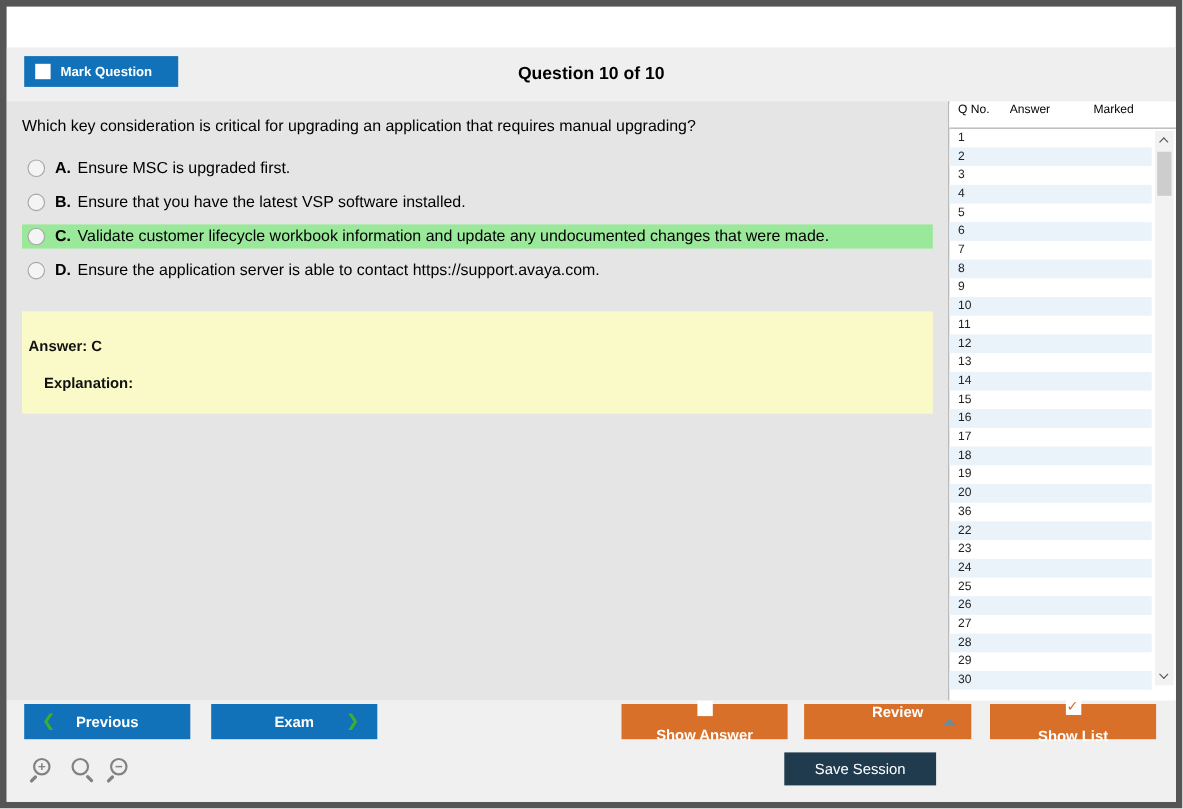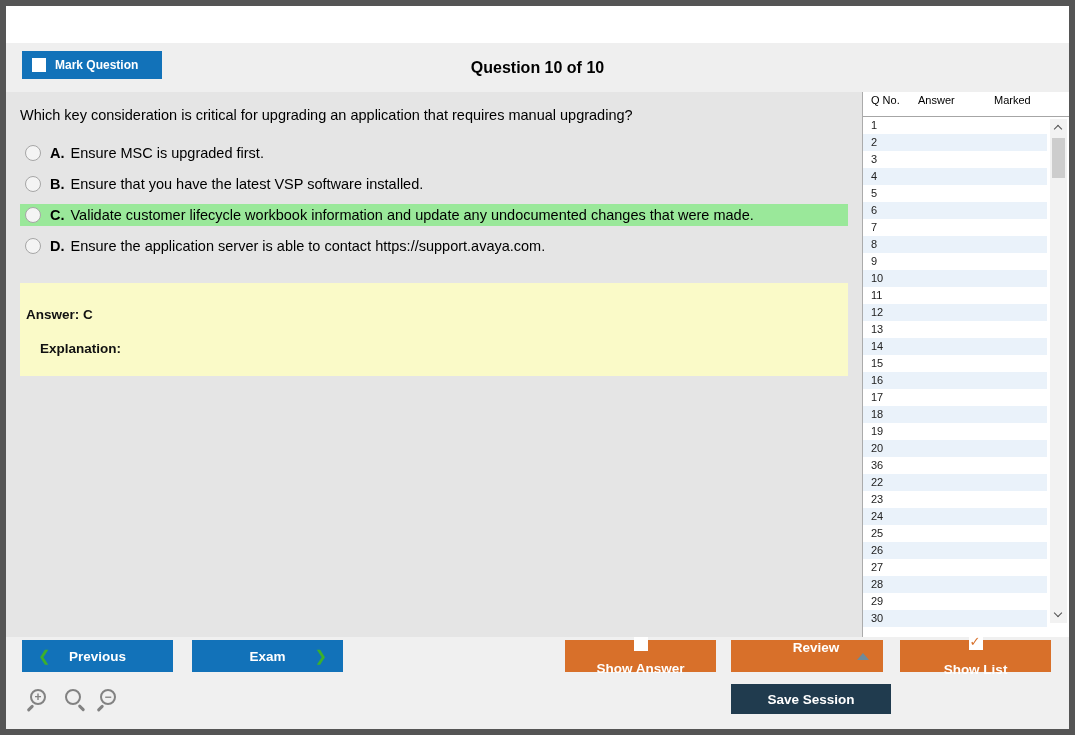--- a/index.html
+++ b/index.html
@@ -135,21 +135,21 @@
   }
   .btn-blue { background: var(--blue, #1272B9); }
   .btn-orange { background: var(--orange, #D8702A); flex-direction: column; }
   .btn-navy { background: var(--navy, #203B4E); font-weight: normal; font-size: 13.5px; }
 
   .previous-btn { left: 16px; top: 3px; width: 151px; }
   .next-btn { left: 186px; top: 3px; width: 151px; }
   .show-answer-btn { left: 559px; top: 3px; width: 151px; gap: 10px; }
   .review-btn { left: 725px; top: 3px; width: 152px; justify-content: flex-start; padding-left: 18px; }
   .show-list-btn { left: 894px; top: 3px; width: 151px; gap: 12px; }
-  .save-session-btn { left: 725px; top: 47px; width: 160px; height: 30px; font-weight: bold; }
+  .save-session-btn { left: 707px; top: 47px; width: 138px; height: 30px; }
   .end-exam-btn { left: 894px; top: 47px; width: 151px; height: 30px; }
 
   .chev { color: var(--chevron_green, #3CB02C); font-weight: bold; font-size: 15px; line-height: 1; }
   .chev-left { position: absolute; left: 16px; top: 8px; }
   .chev-right { position: absolute; right: 16px; top: 8px; }
   .review-triangle {
     position: absolute; right: 14px; top: 13px;
     width: 0; height: 0;
     border-left: 6px solid transparent; border-right: 6px solid transparent;
     border-bottom: 7px solid #6F8A9A;

